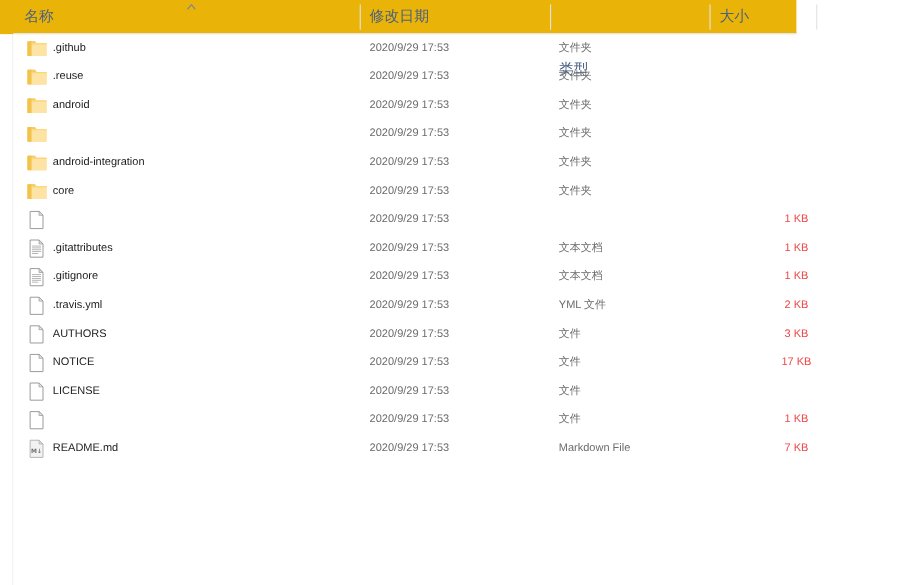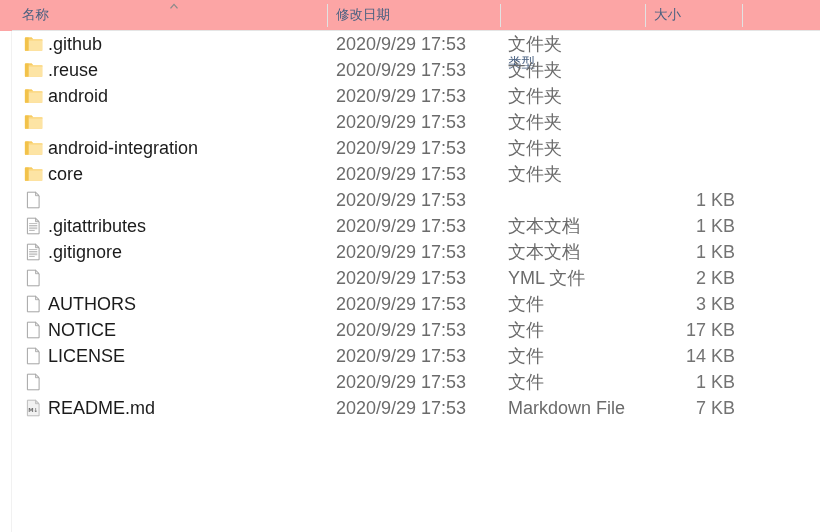--- a/index.html
+++ b/index.html
@@ -32,23 +32,23 @@
     width: 1px;
     height: 532px;
     background: #f1f1f1;
   }
 
   
   .col-header {
     position: absolute;
     left: 0;
     top: 0;
-    width: 820px;
+    width: 724px;
     height: 31px;
-    background: #fca5a5;
+    background: #eab308;
   }
   .col-header .hdr-rule {
     position: absolute;
     left: 12px;
     right: 0;
     bottom: 0;
     height: 1px;
     background: #e5e5e5;
   }
   .hdr-cell {
@@ -105,44 +105,44 @@
     position: relative;
     height: 26px;
     width: 820px;
   }
 
   .cell {
     position: absolute;
     top: 0;
     height: 26px;
     line-height: 26px;
-    font-size: 18px;
+    font-size: 10px;
     white-space: nowrap;
     overflow: hidden;
   }
   .cell-name {
     left: 48px;
     width: 275px;
     color: #1b1b1b;
   }
   .cell-date {
     left: 336px;
     width: 160px;
     color: #6b6b6b;
   }
   .cell-type {
     left: 508px;
     width: 135px;
     color: #6b6b6b;
   }
   .cell-size {
-    left: 645px;
+    left: 679px;
     width: 90px;
-    color: #737373;
-    text-align: right;
+    color: #ef4444;
+    text-align: center;
   }
 
   .icon {
     position: absolute;
     left: 24px;
     top: 4px;
     width: 19px;
     height: 18px;
     display: block;
   }
@@ -322,20 +322,21 @@
         <span class="cell cell-type">文本文档</span>
         <span class="cell cell-size">1 KB</span>
       </div>
       <div class="row">
         <span class="icon">
           <svg width="19" height="18" viewBox="0 0 19 18">
             <path d="M3.4 1.2 h8.1 l3.6 3.5 v12.1 h-11.7 z" fill="#ffffff" stroke="#9a9a9a" stroke-width="0.9"></path>
             <path d="M11.5 1.2 v3.5 h3.6 z" fill="#e8e8e8" stroke="#9a9a9a" stroke-width="0.7"></path>
           </svg>
         </span>
+        <span class="cell cell-name">.travis.yml</span>
         <span class="cell cell-date">2020/9/29 17:53</span>
         <span class="cell cell-type">YML 文件</span>
         <span class="cell cell-size">2 KB</span>
       </div>
       <div class="row">
         <span class="icon">
           <svg width="19" height="18" viewBox="0 0 19 18">
             <path d="M3.4 1.2 h8.1 l3.6 3.5 v12.1 h-11.7 z" fill="#ffffff" stroke="#9a9a9a" stroke-width="0.9"></path>
             <path d="M11.5 1.2 v3.5 h3.6 z" fill="#e8e8e8" stroke="#9a9a9a" stroke-width="0.7"></path>
           </svg>
@@ -360,21 +361,20 @@
       <div class="row">
         <span class="icon">
           <svg width="19" height="18" viewBox="0 0 19 18">
             <path d="M3.4 1.2 h8.1 l3.6 3.5 v12.1 h-11.7 z" fill="#ffffff" stroke="#9a9a9a" stroke-width="0.9"></path>
             <path d="M11.5 1.2 v3.5 h3.6 z" fill="#e8e8e8" stroke="#9a9a9a" stroke-width="0.7"></path>
           </svg>
         </span>
         <span class="cell cell-name">LICENSE</span>
         <span class="cell cell-date">2020/9/29 17:53</span>
         <span class="cell cell-type">文件</span>
-        <span class="cell cell-size">14 KB</span>
       </div>
       <div class="row">
         <span class="icon">
           <svg width="19" height="18" viewBox="0 0 19 18">
             <path d="M3.4 1.2 h8.1 l3.6 3.5 v12.1 h-11.7 z" fill="#ffffff" stroke="#9a9a9a" stroke-width="0.9"></path>
             <path d="M11.5 1.2 v3.5 h3.6 z" fill="#e8e8e8" stroke="#9a9a9a" stroke-width="0.7"></path>
           </svg>
         </span>
         <span class="cell cell-date">2020/9/29 17:53</span>
         <span class="cell cell-type">文件</span>

